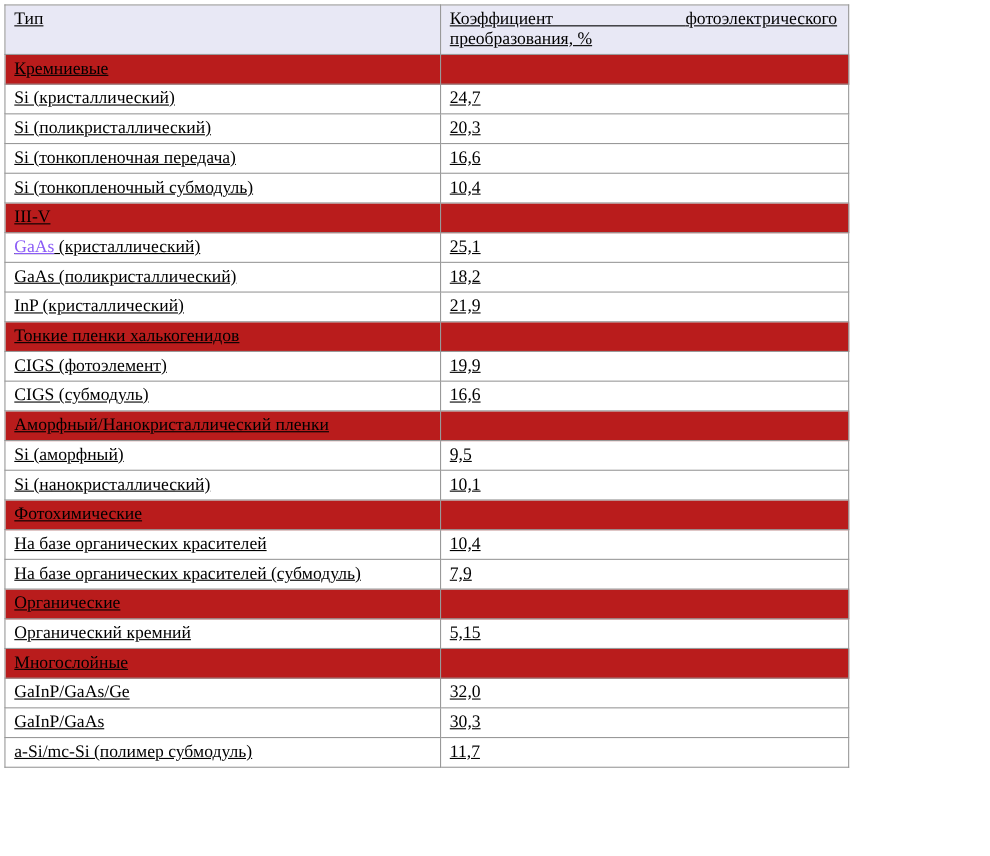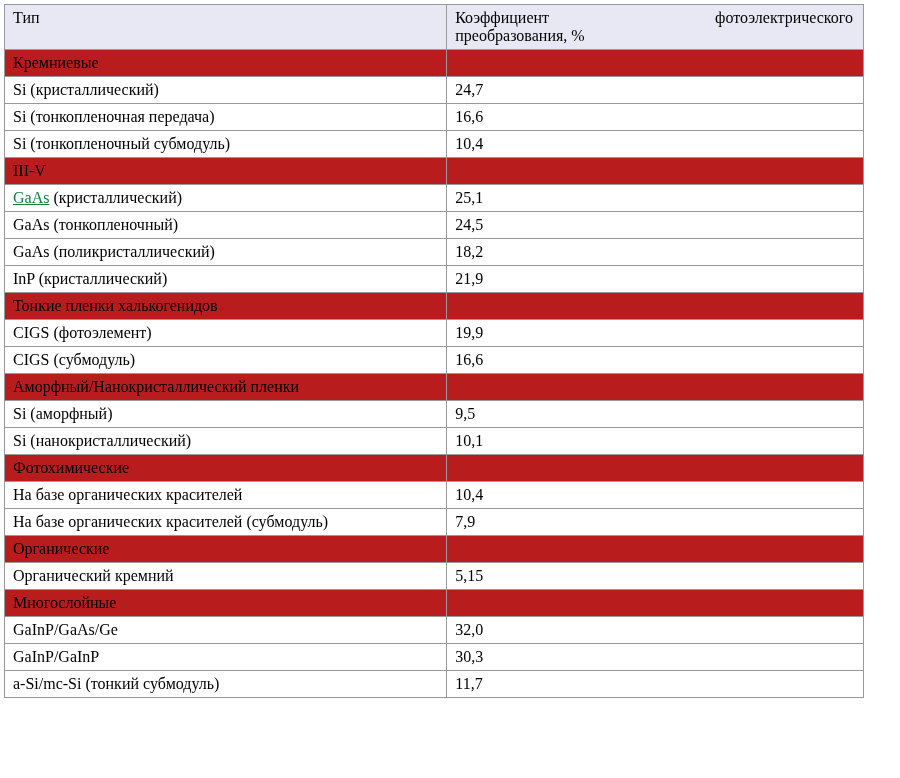--- a/index.html
+++ b/index.html
@@ -5,21 +5,22 @@
     body {
       margin: 0;
       padding: 4px;
       font-family: Georgia, 'Times New Roman', serif;
       font-size: 16px;
       color: #000;
       background: #fff;
     }
     table {
       border-collapse: collapse;
-      width: 860px;
+      width: 768px;
+      text-decoration: underline;
     }
     th, td {
       border: 1px solid #999;
       padding: 4px 8px;
       text-align: left;
       vertical-align: top;
       font-weight: normal;
     }
     th {
       background-color: #e8e8f5;
@@ -35,21 +36,21 @@
     }
     th.col-eff .line2 {
       text-align: left;
       text-align-last: left;
       display: block;
     }
     tr.category td {
       background-color: #b91c1c;
     }
     a {
-      color: #15803d;
+      color: #8b5cf6;
       text-decoration: underline;
     }
   </style>
 </head>
 <body>
 
 <table>
   <thead>
     <tr>
       <th class="col-type">Тип</th>
@@ -64,38 +65,38 @@
   <tbody id="tbody-target">
   <tr class="category">
         <td>Кремниевые</td>
         <td></td>
       </tr>
       <tr>
         <td>Si (кристаллический)</td>
         <td>24,7</td>
       </tr>
       <tr>
+        <td>Si (поликристаллический)</td>
+        <td>20,3</td>
+      </tr>
+      <tr>
         <td>Si (тонкопленочная передача)</td>
         <td>16,6</td>
       </tr>
       <tr>
         <td>Si (тонкопленочный субмодуль)</td>
         <td>10,4</td>
       </tr>
       <tr class="category">
         <td>III-V</td>
         <td></td>
       </tr>
       <tr>
         <td><a href="#">GaAs</a><span> (кристаллический)</span></td>
         <td>25,1</td>
-      </tr>
-      <tr>
-        <td>GaAs (тонкопленочный)</td>
-        <td>24,5</td>
       </tr>
       <tr>
         <td>GaAs (поликристаллический)</td>
         <td>18,2</td>
       </tr>
       <tr>
         <td>InP (кристаллический)</td>
         <td>21,9</td>
       </tr>
       <tr class="category">
@@ -144,21 +145,21 @@
       </tr>
       <tr class="category">
         <td>Многослойные</td>
         <td></td>
       </tr>
       <tr>
         <td>GaInP/GaAs/Ge</td>
         <td>32,0</td>
       </tr>
       <tr>
-        <td>GaInP/GaInP</td>
+        <td>GaInP/GaAs</td>
         <td>30,3</td>
       </tr>
       <tr>
-        <td>a-Si/mc-Si (тонкий субмодуль)</td>
+        <td>a-Si/mc-Si (полимер субмодуль)</td>
         <td>11,7</td>
       </tr>
     </tbody>
 </table>
 
 </body></html>

